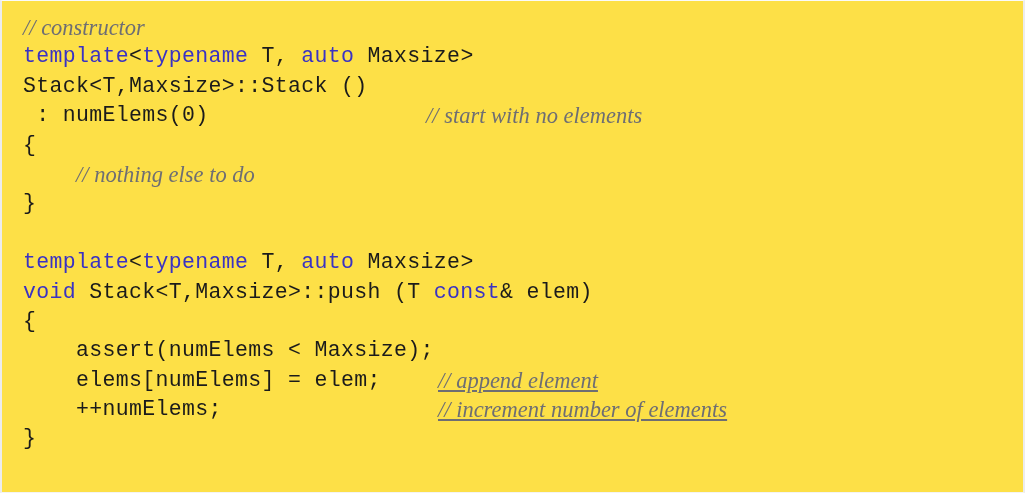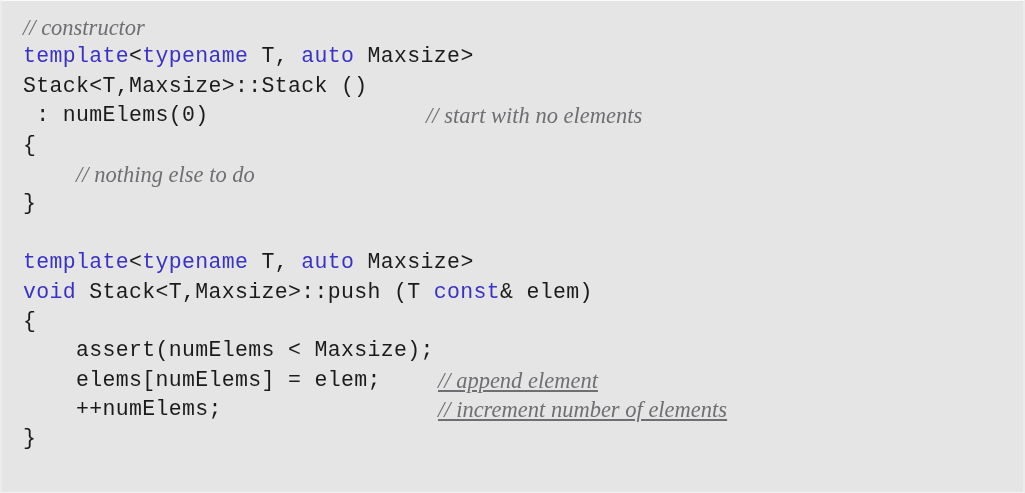--- a/index.html
+++ b/index.html
@@ -13,21 +13,21 @@
     height: 493px;
     overflow: hidden;
     font-family: "Liberation Mono", "DejaVu Sans Mono", monospace;
   }
 
   #code-figure {
     position: relative;
     box-sizing: border-box;
     width: 1025px;
     height: 493px;
-    background: #e5e5e5;
+    background: #fde047;
     border-left: 2px solid #ececed;
     border-right: 2px solid #ececed;
     border-top: 1px solid #fafafa;
     border-bottom: 1px solid #f4f4f4;
     padding: 12px 0 0 0;
   }
 
   .code-block {
     margin: 0;
     padding: 0;

